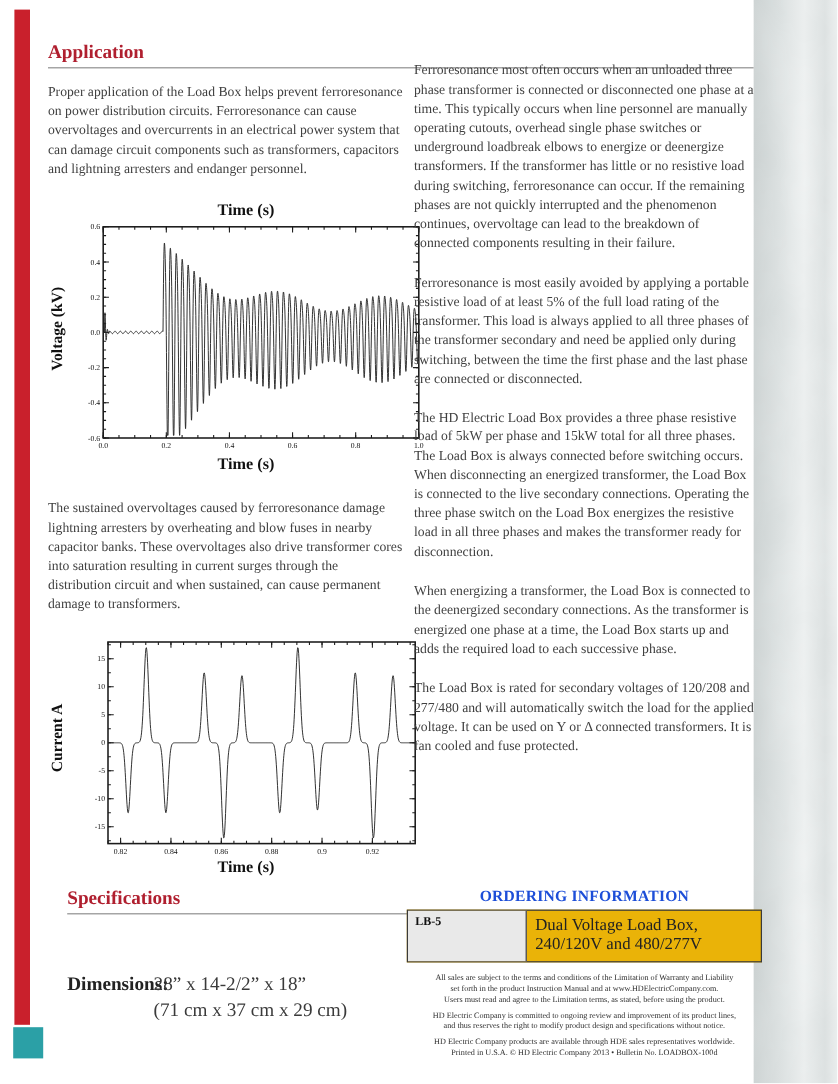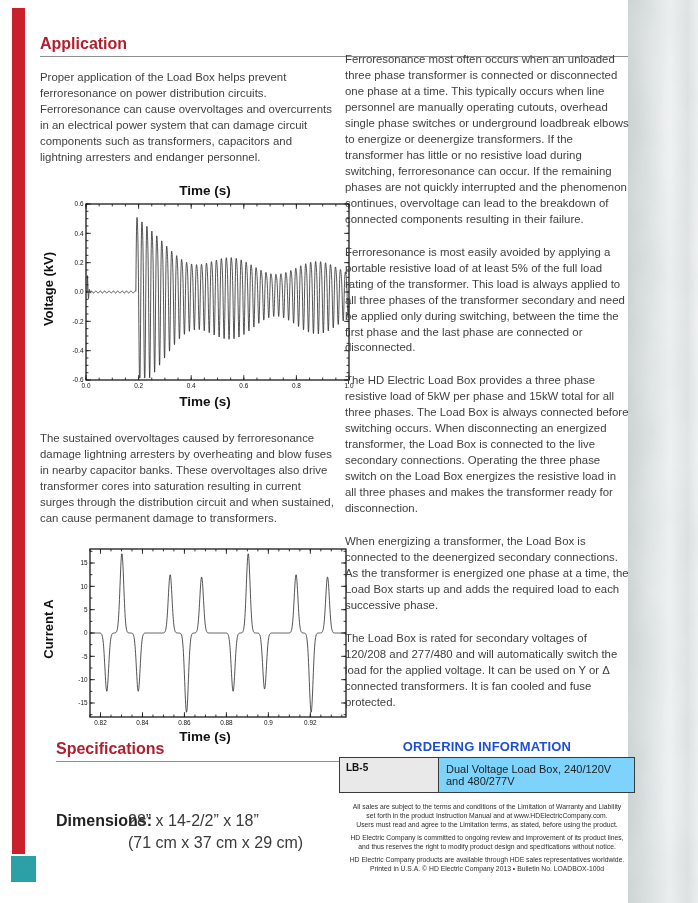--- a/index.html
+++ b/index.html
@@ -1,17 +1,17 @@
 <!DOCTYPE html>
 <html><head>
 <meta charset="utf-8">
 <style>
   html,body{margin:0;padding:0;background:#fff;}
   .page{position:relative;width:698px;height:903px;background:#fff;overflow:hidden;
-        font-family:Liberation Sans, sans-serif;-webkit-font-smoothing:antialiased;}
+        font-family:Liberation Serif, serif;-webkit-font-smoothing:antialiased;}
 
   
   .red-bar{position:absolute;left:12px;top:8px;width:13px;height:846px;background:#c9202c;}
   .hde-logo{position:absolute;left:11px;top:856px;width:25px;height:26px;background:#2ba0a6;}
 
   
   .marble{position:absolute;right:0;top:0;width:70px;height:903px;}
   .marble::after{content:"";position:absolute;inset:0;
     background:linear-gradient(to right,rgba(90,105,105,0.18),rgba(120,135,135,0.07) 35%,rgba(255,255,255,0.25) 60%,rgba(140,150,150,0.10) 85%,rgba(255,255,255,0.2));}
 
@@ -37,24 +37,24 @@
   
   .spec{position:absolute;left:56px;top:741px;width:300px;}
   .spec-rows{margin-top:12px;}
   .spec-row{display:flex;font-size:16px;line-height:1.35;color:#3a3a3a;margin-bottom:8px;margin-top:48px;}
   .spec-label{font-weight:bold;color:#222;width:72px;flex:none;}
   .spec-val div{white-space:nowrap;}
 
   
   .order{position:absolute;left:337px;top:739px;width:300px;}
   .order-head{text-align:center;font-weight:bold;font-size:13px;color:#1d4ed8;letter-spacing:0.2px;}
-  .order-table{margin:3px 2px 0 2px;border:1.4px solid #3a3a3a;display:flex;background:#7dd3fc;}
+  .order-table{margin:3px 2px 0 2px;border:1.4px solid #3a3a3a;display:flex;background:#eab308;}
   .cell-model{width:86px;flex:none;background:#e9e9e9;border-right:1.2px solid #3a3a3a;
               font-weight:bold;font-size:10px;padding:4px 6px;color:#111;}
-  .cell-desc{font-size:11px;padding:5px 7px;color:#222;flex:1;}
+  .cell-desc{font-size:14px;padding:5px 7px;color:#222;flex:1;}
 
   
   .legal{margin-top:10px;text-align:center;font-size:6.8px;line-height:1.32;color:#2e2e2e;}
   .legal div{white-space:nowrap;}
   .legal .gap{margin-top:4px;}
 </style>
 </head>
 <body>
 
 <div class="page">

